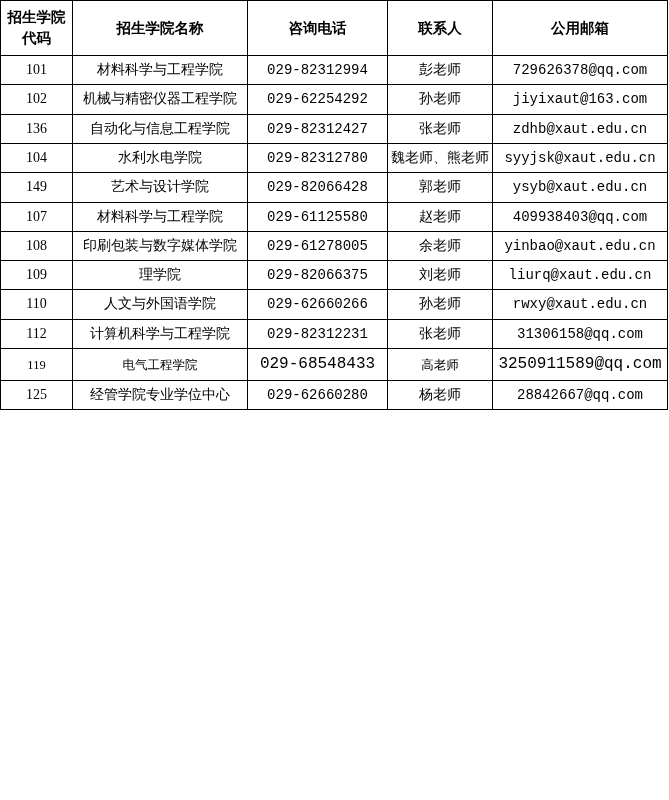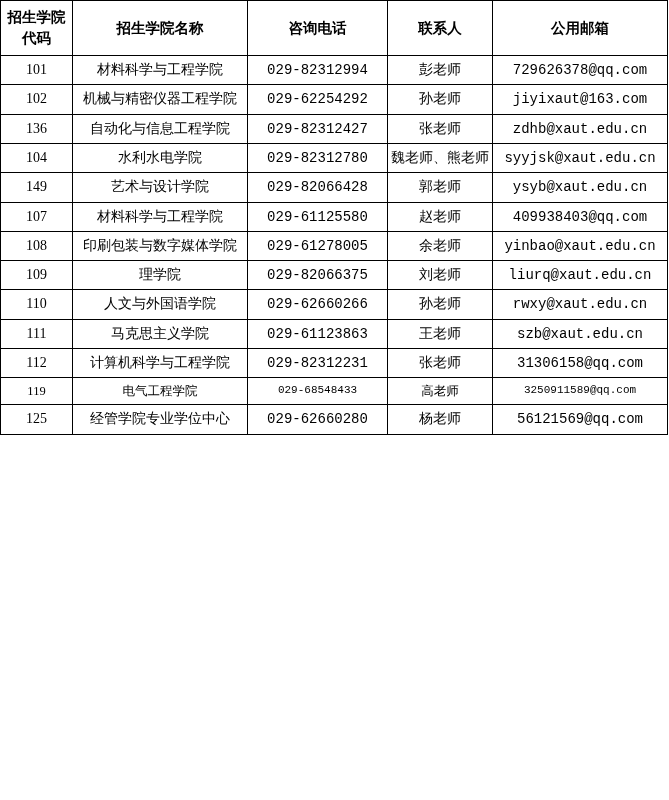--- a/index.html
+++ b/index.html
@@ -48,21 +48,21 @@
     letter-spacing: 0px;
   }
   .cell-code {
     font-family: "Liberation Serif", "DejaVu Serif", serif;
     font-size: 14px;
   }
   tr.small-row td {
     font-size: 12.5px;
   }
   tr.small-row td.cell-mono {
-    font-size: 11px;
+    font-size: 16px;
     text-align: center;
   }
   .hdr-code {
     line-height: 1.3;
   }
 </style>
 </head>
 <body>
 
 <div class="table-wrap">
@@ -141,42 +141,35 @@
         <td class="cell-mono">liurq@xaut.edu.cn</td>
       </tr>
       <tr>
         <td class="cell-code">110</td>
         <td>人文与外国语学院</td>
         <td class="cell-mono">029-62660266</td>
         <td>孙老师</td>
         <td class="cell-mono">rwxy@xaut.edu.cn</td>
       </tr>
       <tr>
-        <td class="cell-code">111</td>
-        <td>马克思主义学院</td>
-        <td class="cell-mono">029-61123863</td>
-        <td>王老师</td>
-        <td class="cell-mono">szb@xaut.edu.cn</td>
-      </tr>
-      <tr>
         <td class="cell-code">112</td>
         <td>计算机科学与工程学院</td>
         <td class="cell-mono">029-82312231</td>
         <td>张老师</td>
         <td class="cell-mono">31306158@qq.com</td>
       </tr>
       <tr class="small-row">
         <td class="cell-code">119</td>
         <td>电气工程学院</td>
         <td class="cell-mono">029-68548433</td>
         <td>高老师</td>
         <td class="cell-mono">3250911589@qq.com</td>
       </tr>
       <tr>
         <td class="cell-code">125</td>
         <td>经管学院专业学位中心</td>
         <td class="cell-mono">029-62660280</td>
         <td>杨老师</td>
-        <td class="cell-mono">56121569@qq.com</td>
+        <td class="cell-mono">28842667@qq.com</td>
       </tr>
     </tbody>
   </table>
 </div>
 
 </body></html>

